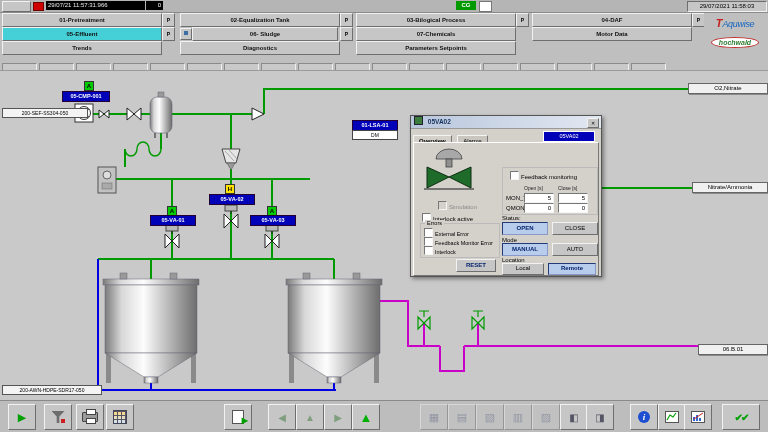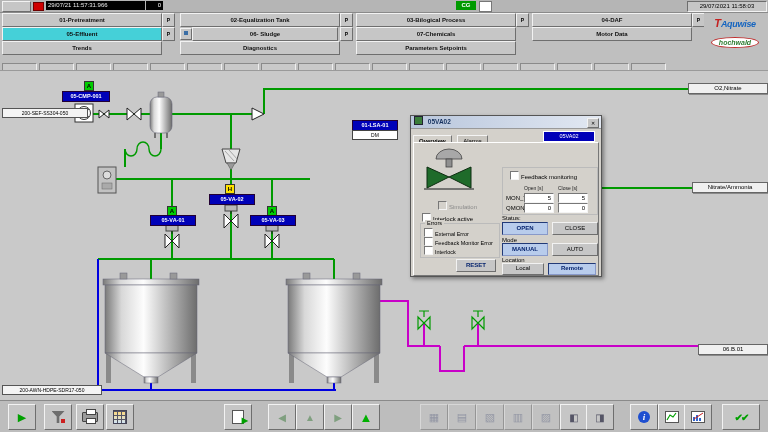--- a/index.html
+++ b/index.html
@@ -23,21 +23,21 @@
   .dtr{position:absolute;left:687px;top:1px;width:78px;height:9px;font-size:6px;line-height:9px;text-align:center;color:#000;}
   
   .navbtn{position:absolute;height:12px;font-size:6px;font-weight:bold;color:#101010;
           text-align:center;line-height:12px;white-space:nowrap;overflow:hidden;}
   .navbtn.active{background:var(--accent-cyan,#45d0d8);}
   .pbtn{position:absolute;width:11px;height:12px;font-size:5px;font-weight:bold;text-align:center;line-height:12px;}
   .xbtn{position:absolute;width:10px;height:10px;}
   .xbtn i{display:block;width:4px;height:4px;background:#3a6ea5;margin:2px auto 0;}
   .logo{position:absolute;left:704px;top:13px;width:62px;height:42px;text-align:center;background:#bfbfbf;}
   .logo-t{color:#c42020;font-weight:bold;font-style:italic;font-size:11px;}
-  .logo-aqu{color:#1565c0;font-style:italic;font-weight:bold;font-size:9px;letter-spacing:-.3px;}
+  .logo-aqu{color:#1565c0;font-style:italic;font-weight:normal;font-size:9px;letter-spacing:-.3px;}
   .logo-oval{display:inline-block;margin-top:3px;border:1.5px solid #c03030;border-radius:50%;
              color:#2e7d32;font-size:7px;font-style:italic;font-weight:bold;padding:1px 7px;background:#fff;}
   
   .slots{position:absolute;left:2px;top:58px;width:764px;height:11px;white-space:nowrap;}
   .slot{display:inline-block;width:33px;height:7px;margin-right:2px;background:#c9c9c9;
         border-top:1px solid #8a8a8a;border-left:1px solid #8a8a8a;border-right:1px solid #efefef;border-bottom:1px solid #efefef;}
   
   .diagram{position:absolute;left:0;top:70px;width:768px;height:330px;background:#c9c9c9;border-top:1px solid #9a9a9a;}
   .plabel{position:absolute;background:#f4f4f4;border:1px solid #555;font-size:5px;line-height:8px;
           text-align:center;color:#000;white-space:nowrap;overflow:hidden;}

